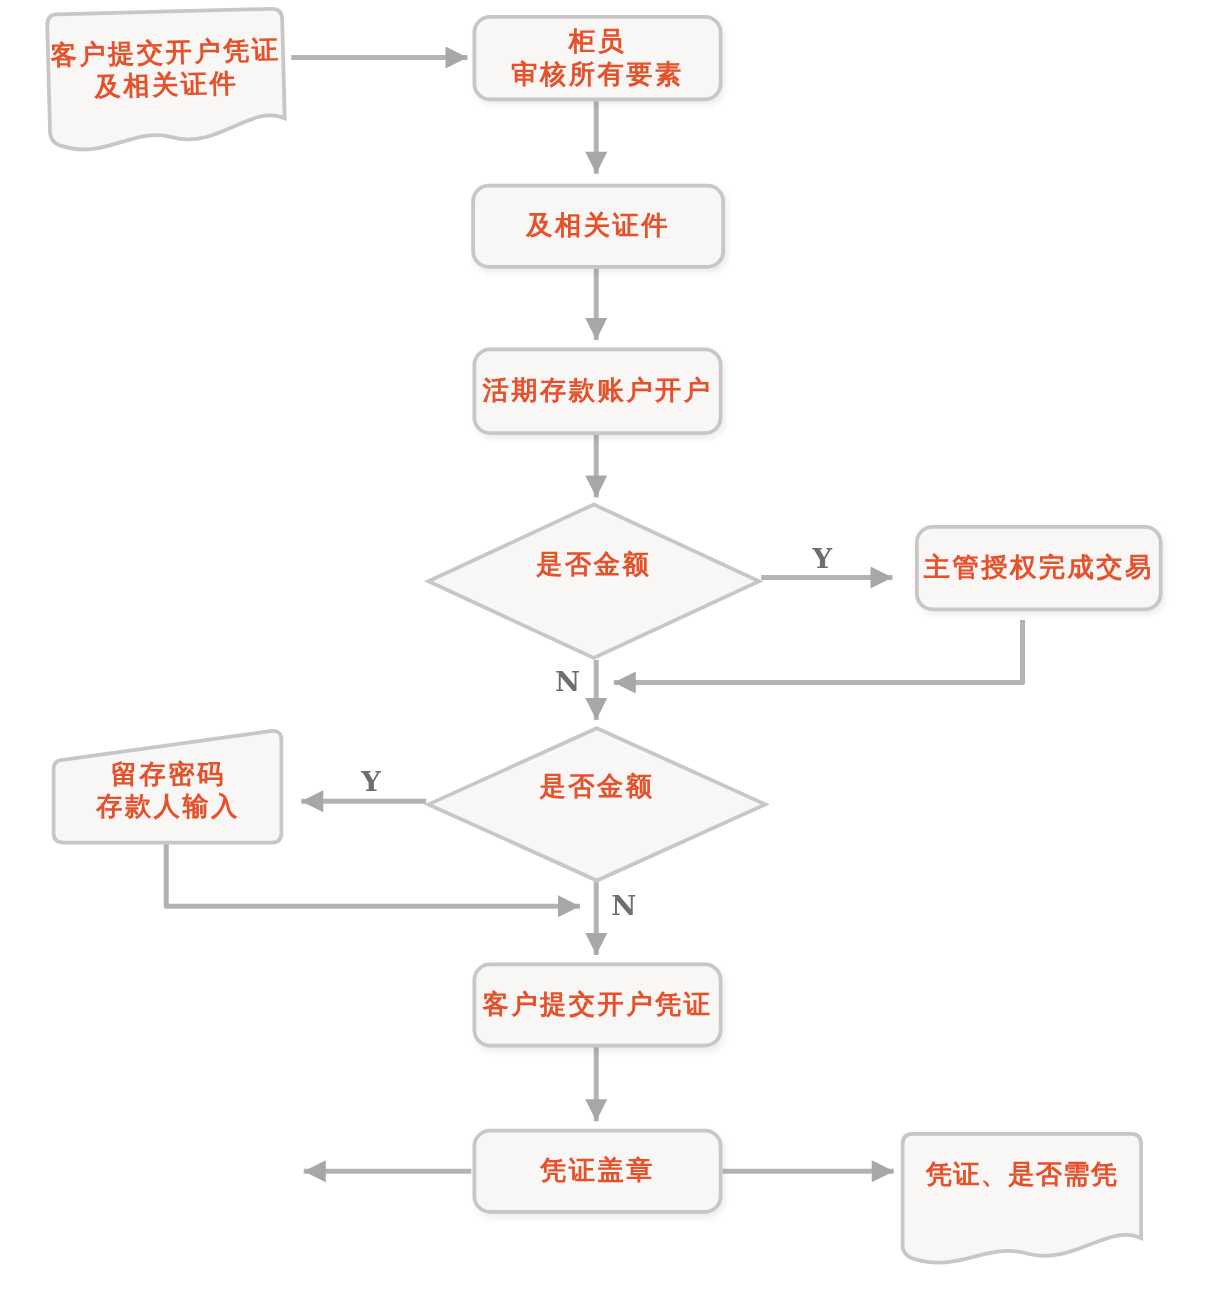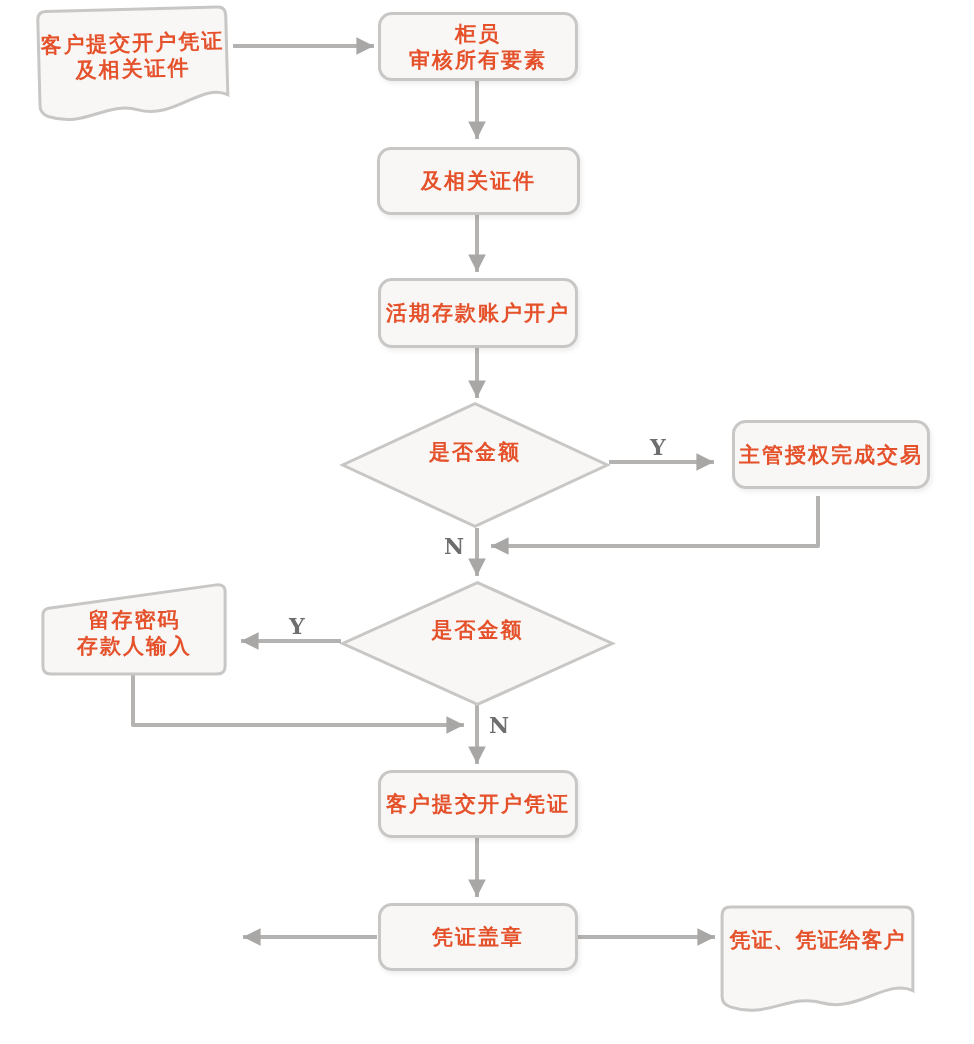--- a/index.html
+++ b/index.html
@@ -135,17 +135,17 @@
       <div>凭证盖章</div>
     </div>
   </div>
 
 
   <div class="shape" style="left:716px;top:903px;width:203px;height:114px;">
     <svg viewBox="0 0 200 112" preserveAspectRatio="none">
       <path class="shp" d="M 6,12 Q 6,4 14,4 L 186,4 Q 194,4 194,12 L 194,86 C 168,74 140,108 104,98 C 72,89 50,114 14,102 Q 6,99 6,92 Z"></path>
     </svg>
     <div class="shape-text" style="top:24px;letter-spacing:1px;">
-      <div>凭证、凭证给客户</div>
+      <div>凭证、是否需凭</div>
     </div>
   </div>
 
 </div>
 
 </body></html>

